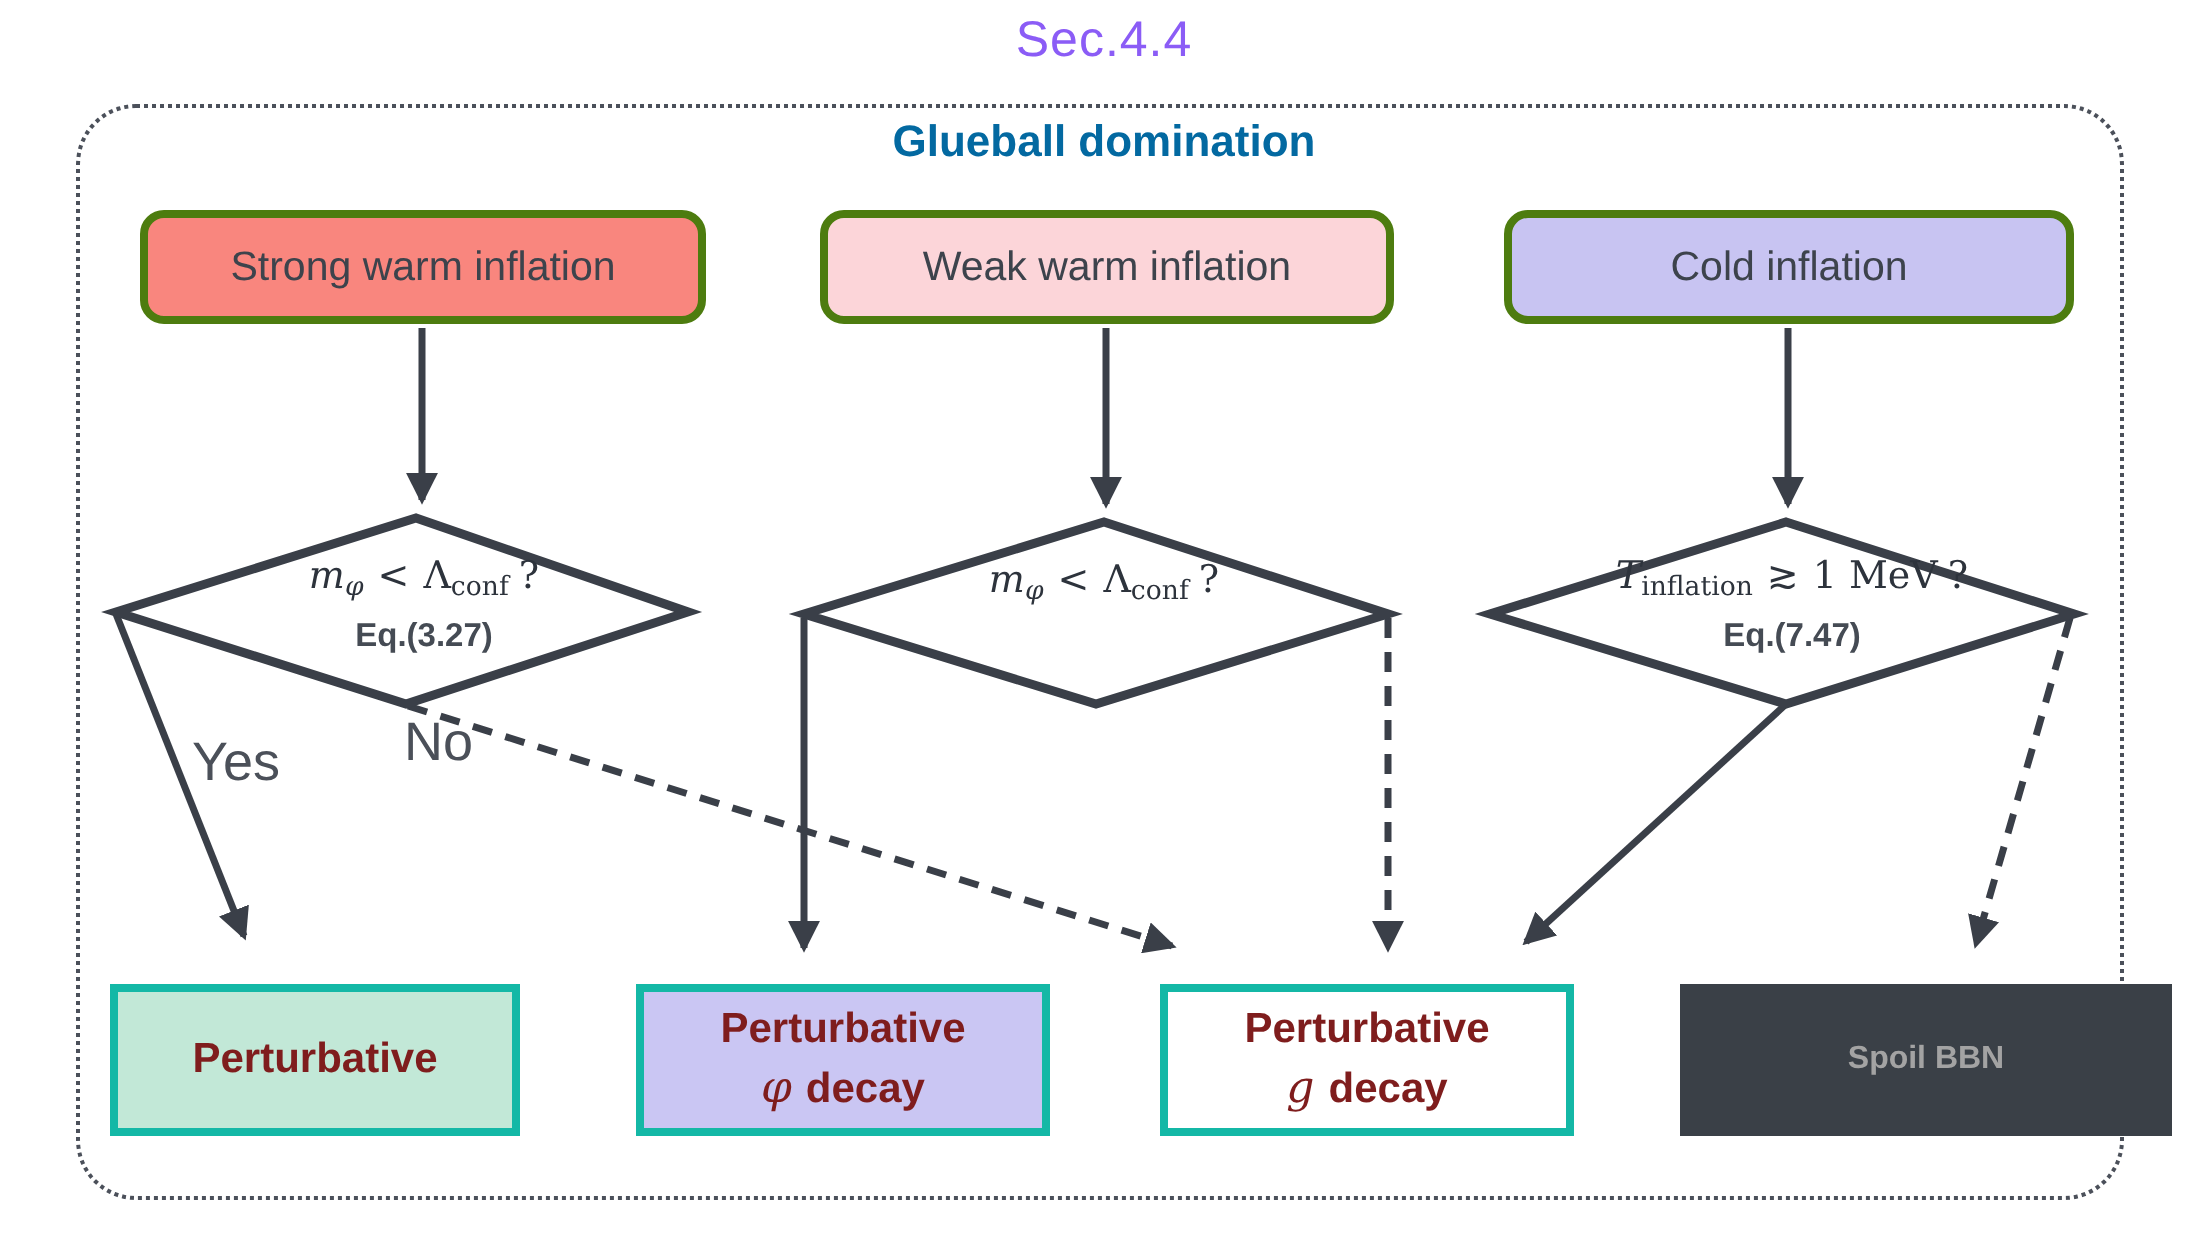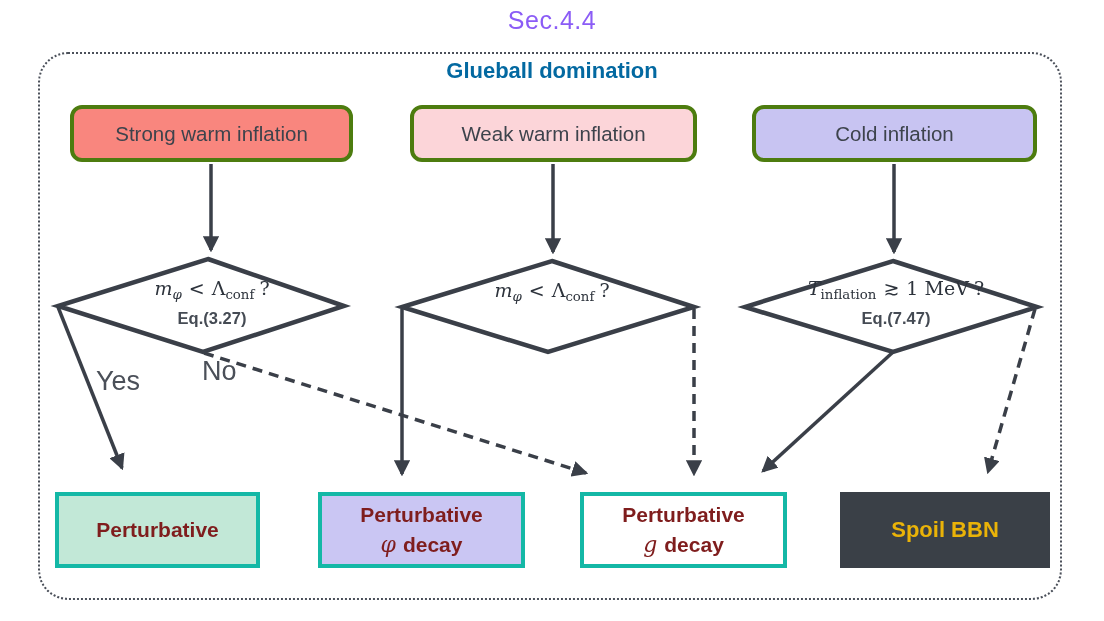--- a/index.html
+++ b/index.html
@@ -47,21 +47,21 @@
   .no{left:202px;top:356px;}
   .outcome{
     position:absolute;top:492px;height:76px;box-sizing:border-box;
     border:4px solid #14b8a6;display:flex;flex-direction:column;
     align-items:center;justify-content:center;
     font-weight:bold;font-size:21px;line-height:30px;color:#7f1d1d;
   }
   .ob1{left:55px;width:205px;}
   .ob2{left:318px;width:207px;}
   .ob3{left:580px;width:207px;}
-  .ob4{left:840px;width:210px;border:none;color:#eab308;font-size:22px;}
+  .ob4{left:840px;width:246px;border:none;color:#a3a3a3;font-size:16px;}
   .o2 .mi{font-weight:normal;font-size:22px;}
   .o2 .rest{margin-left:7px;}
 </style>
 </head>
 <body>
 
 <div class="stage">
 
   <div class="page-title">Sec.4.4</div>
 

